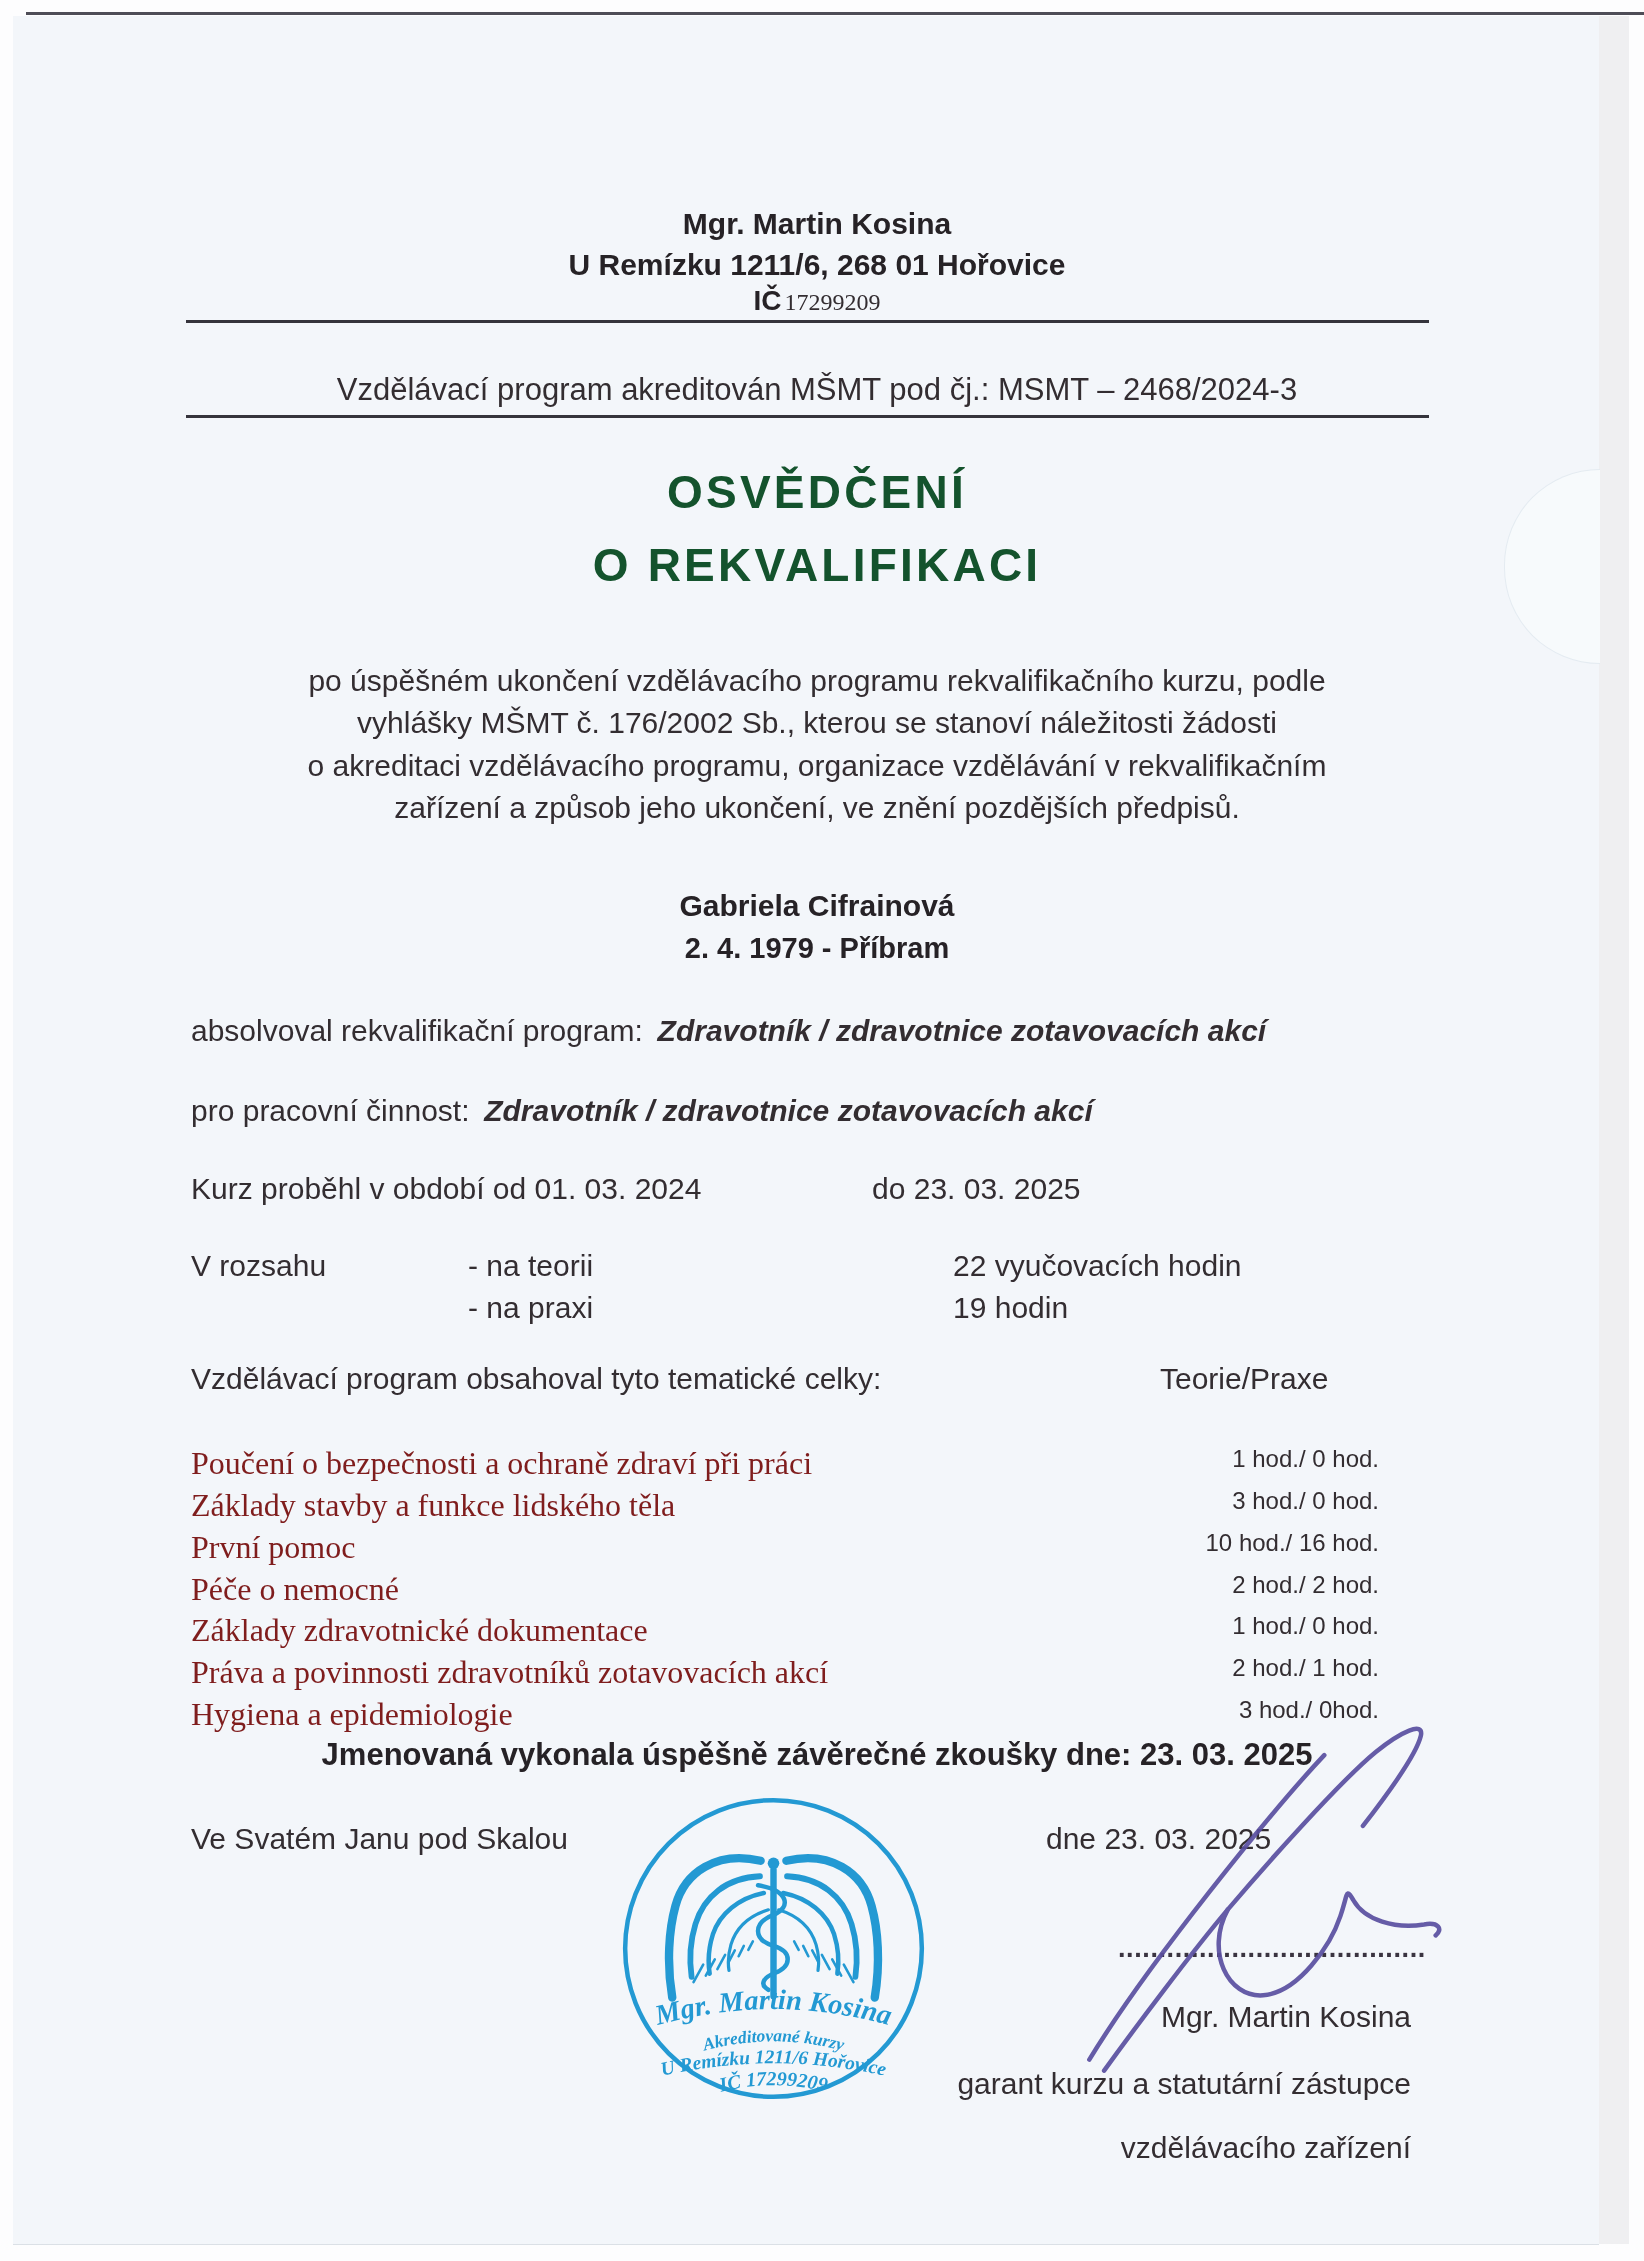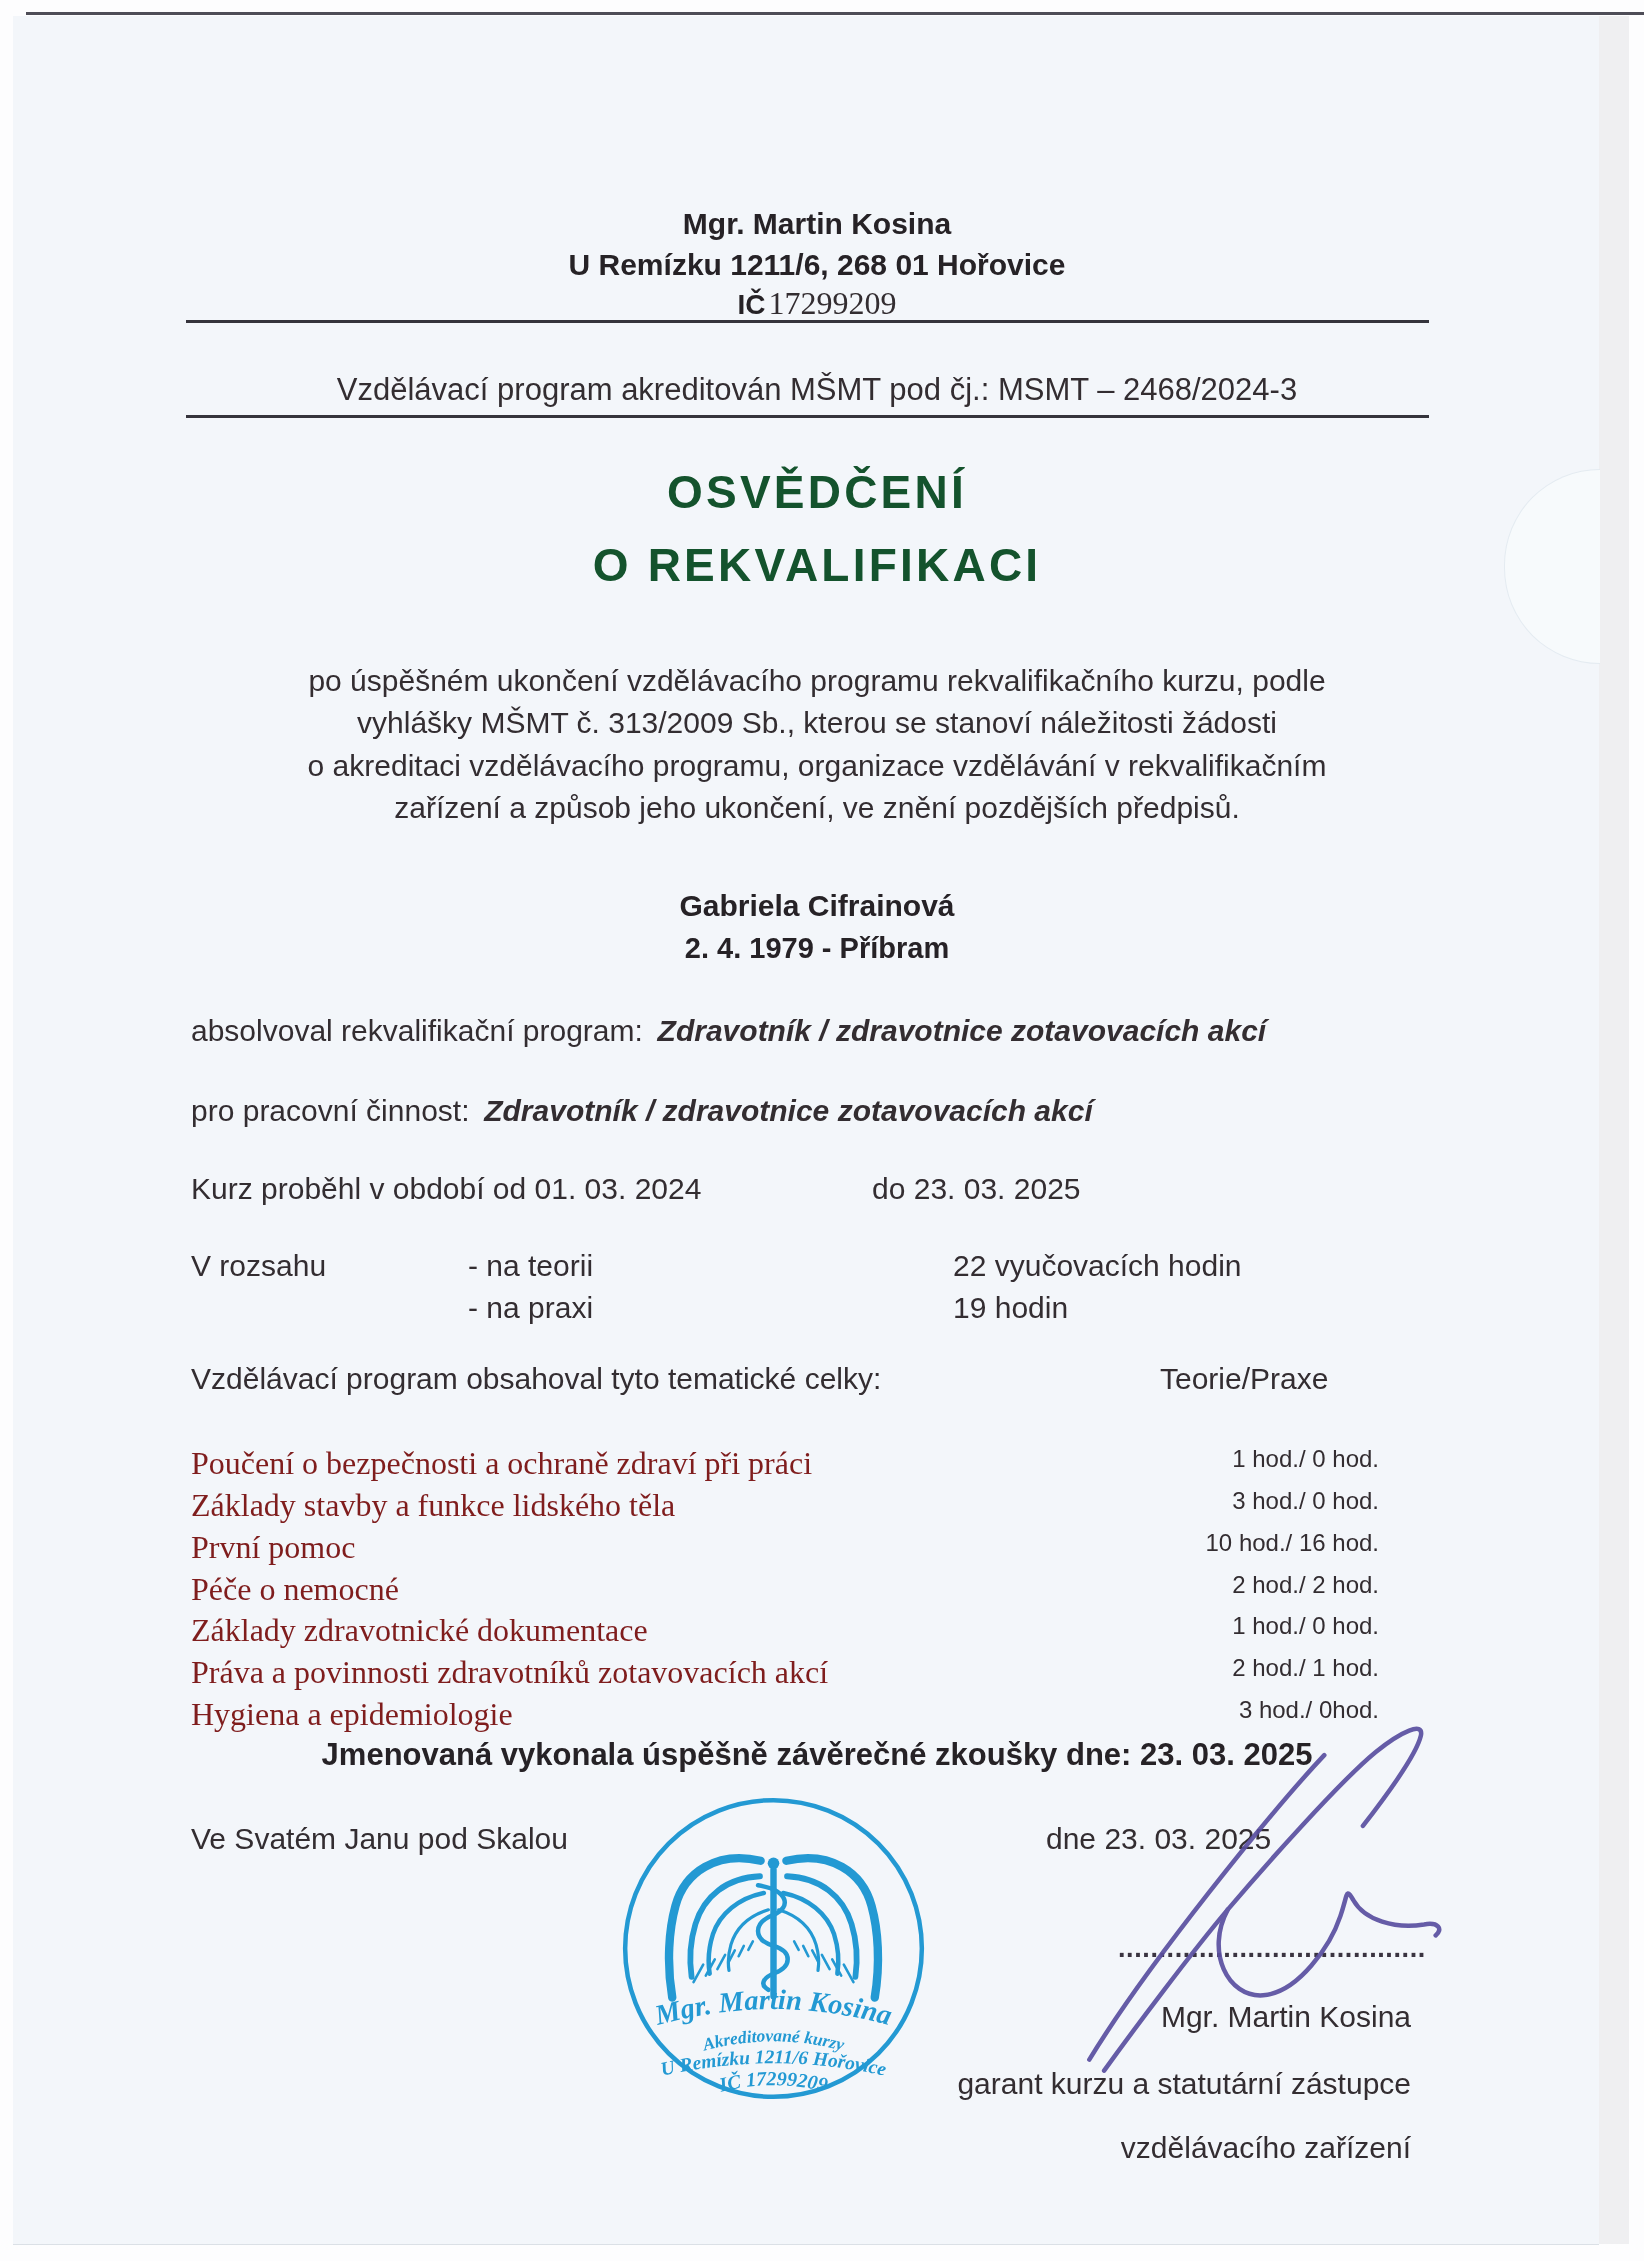--- a/index.html
+++ b/index.html
@@ -41,32 +41,32 @@
 
 <div class="page"></div>
 <div class="edge-strip"></div>
 <div class="scan-top-line"></div>
 <div class="thumb-notch"></div>
 
 <div class="abs centered b hdr" style="top:207px;">Mgr. Martin Kosina</div>
 <div class="abs centered b hdr" style="top:248px;">U Remízku 1211/6, 268 01 Hořovice</div>
 <div class="abs centered" style="top:285px;">
   <span class="b" style="font-size:28px;">IČ</span>
-  <span style="font-family:'Liberation Serif', serif;font-size:32px;">17299209</span>
+  <span style="font-family:'Liberation Serif', serif;font-size:24px;">17299209</span>
 </div>
 <div class="rule" style="top:320px;"></div>
 
 <div class="abs centered body-t" style="top:372px;font-size:31px;">Vzdělávací program akreditován MŠMT pod čj.: MSMT – 2468/2024-3</div>
 <div class="rule" style="top:415px;"></div>
 
 <div class="abs centered title" style="top:465px;">OSVĚDČENÍ</div>
 <div class="abs centered title" style="top:538px;">O REKVALIFIKACI</div>
 
 <div class="abs centered body-t" style="top:664px;">po úspěšném ukončení vzdělávacího programu rekvalifikačního kurzu, podle</div>
-<div class="abs centered body-t" style="top:706px;">vyhlášky MŠMT č. 313/2009 Sb., kterou se stanoví náležitosti žádosti</div>
+<div class="abs centered body-t" style="top:706px;">vyhlášky MŠMT č. 176/2002 Sb., kterou se stanoví náležitosti žádosti</div>
 <div class="abs centered body-t" style="top:749px;">o akreditaci vzdělávacího programu, organizace vzdělávání v rekvalifikačním</div>
 <div class="abs centered body-t" style="top:791px;">zařízení a způsob jeho ukončení, ve znění pozdějších předpisů.</div>
 
 <div class="abs centered b" style="top:889px;font-size:30px;">Gabriela Cifrainová</div>
 <div class="abs centered b" style="top:932px;font-size:29px;">2. 4. 1979 - Příbram</div>
 
 <div class="abs body-t" style="left:191px;top:1014px;">
   <span>absolvoval rekvalifikační program:</span>
   <span class="bi" style="margin-left:6.4px;">Zdravotník / zdravotnice zotavovacích akcí</span>
 </div>

